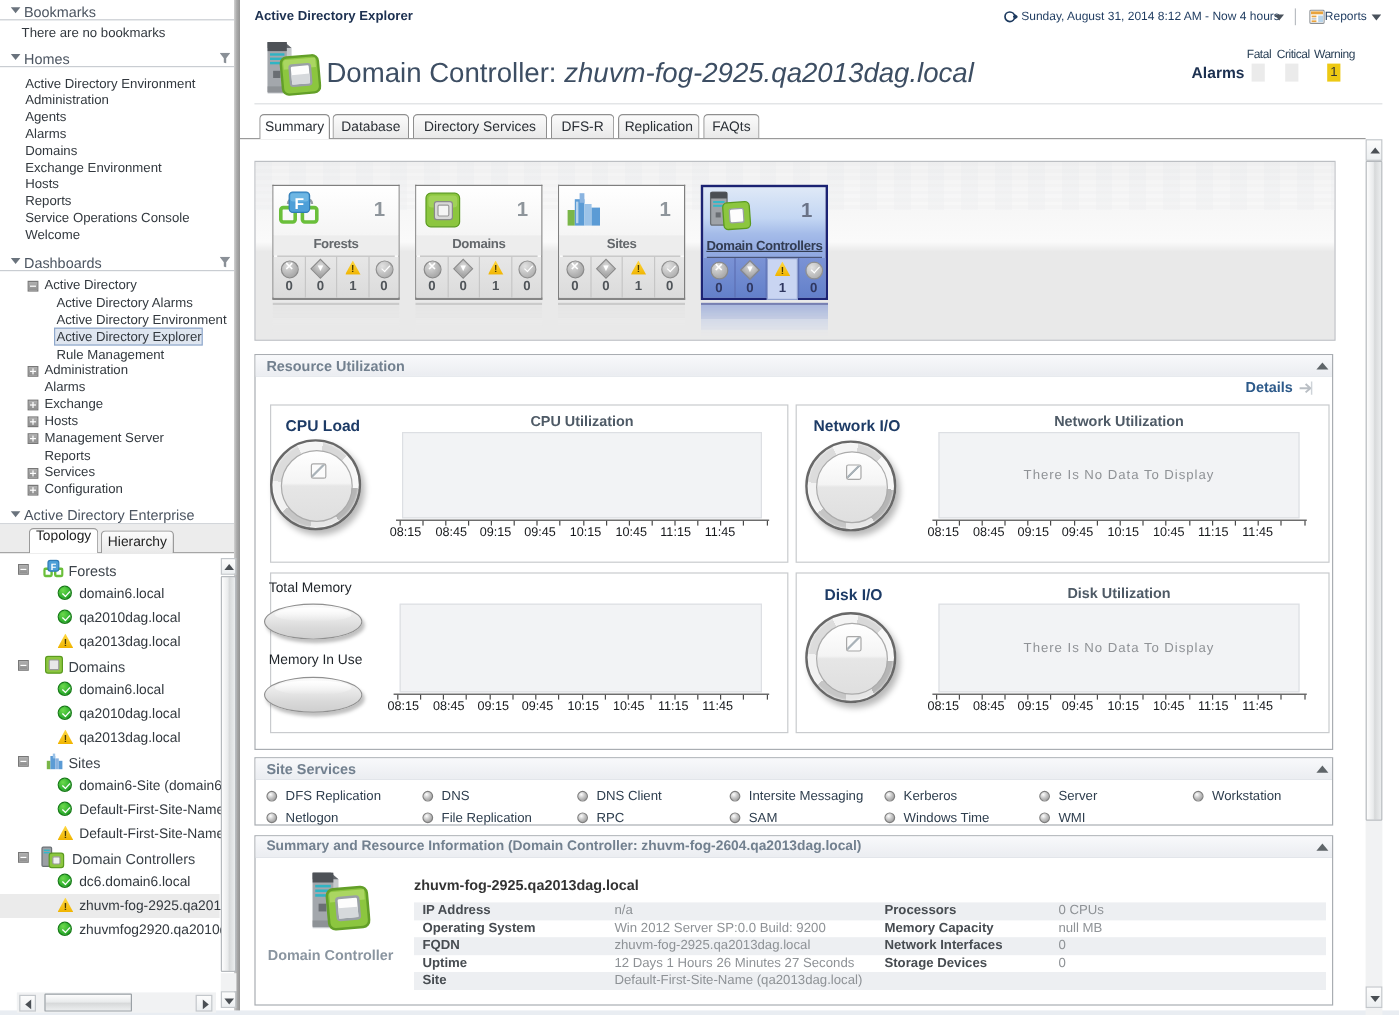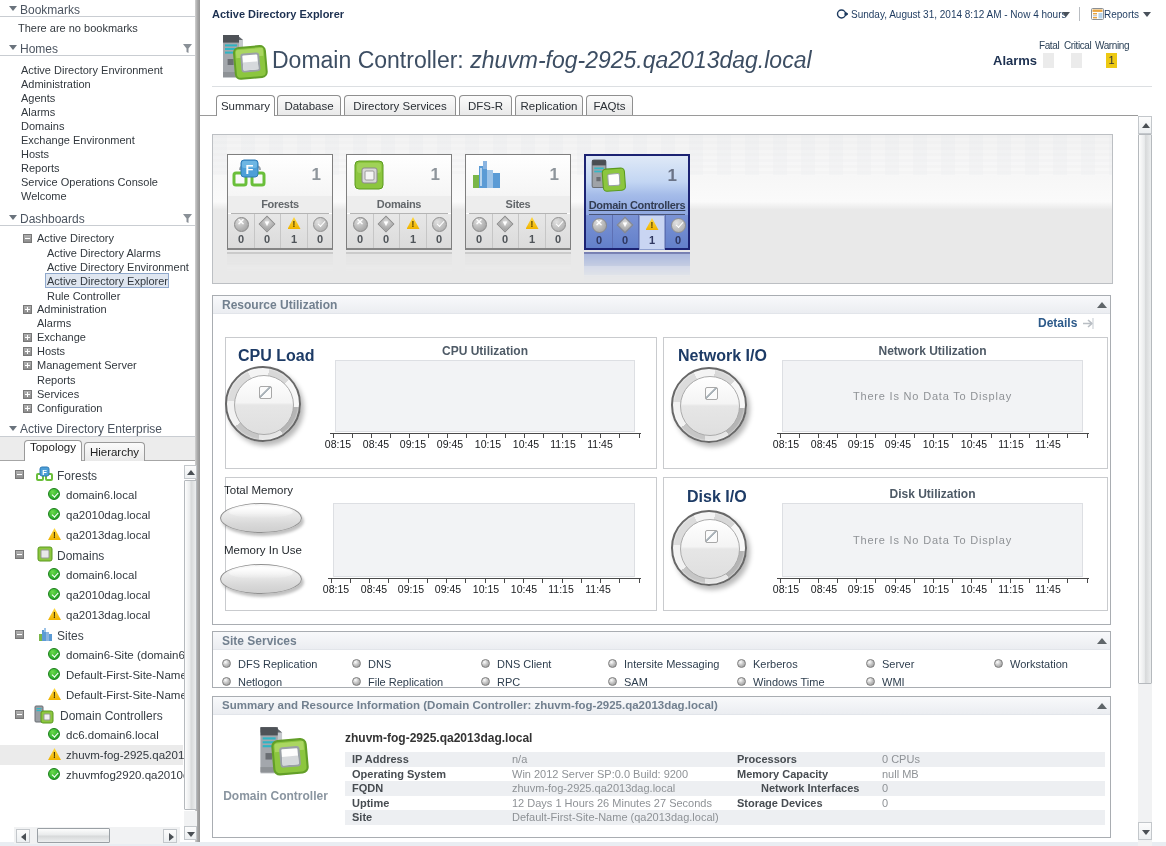--- a/index.html
+++ b/index.html
@@ -53,21 +53,21 @@
 .bigtitle { position:absolute; font-size:23px; color:#3d4e63; white-space:nowrap; }
 
 
 .mtab { position:absolute; top:95px; height:20px; font-size:11.5px; color:#2a2f35; text-align:center; line-height:20px; border:1px solid #8f8f8f; border-bottom:none; border-radius:4px 4px 0 0; background:linear-gradient(#fbfbfb,#e9e9e9); white-space:nowrap; overflow:hidden; }
 .mtab.active { background:#fff; height:21px; z-index:3; }
 #tabline { position:absolute; left:0; top:115px; width:938px; height:1px; background:#9a9a9a; }
 
 
 .qbox { position:absolute; border:1px solid #c9cbce; background:#fff; }
 .qtitle { position:absolute; font-size:12px; font-weight:bold; color:#4e5a66; text-align:center; }
-.gaugelabel { position:absolute; font-size:16px; font-weight:bold; color:#1d3b66; }
+.gaugelabel { position:absolute; font-size:13px; font-weight:bold; color:#1d3b66; }
 .plot { position:absolute; background:#f2f3f5; border:1px solid #dddfe3; }
 .axis { position:absolute; height:1px; background:#4a4a4a; }
 .tick { position:absolute; width:1px; height:4px; background:#4a4a4a; }
 .xlab { position:absolute; font-size:10.5px; color:#17191c; }
 .nodata { position:absolute; font-size:11px; color:#8f9296; letter-spacing:.8px; }
 
 
 .knob { position:absolute; width:76px; height:76px; border-radius:50%;
   background:conic-gradient(from -25deg,#f4f4f4 0 35deg,#d8d8d8 35deg 72deg,#f7f7f7 72deg 120deg,#b5b5b5 120deg 172deg,#e6e6e6 172deg 212deg,#c6c6c6 212deg 256deg,#f2f2f2 256deg 300deg,#dcdcdc 300deg 360deg);
   border:2px solid #686868; box-shadow:3px 4px 5px rgba(0,0,0,.28), inset 0 0 2px #fff; }
@@ -151,21 +151,21 @@
         <path d="M0 0 H9 L5.5 4.5 V9 L3.5 8 V4.5 Z" fill="#8a9097"></path>
       </svg>
     <div class="secline" style="top:225px;"></div>
 
     <span class="pmbox" style="left:23px;top:234px;"></span>
     <div class="sitem" style="left:37px;top:232px;">Active Directory</div>
     <div class="sitem" style="left:47px;top:247px;">Active Directory Alarms</div>
     <div class="sitem" style="left:47px;top:261px;">Active Directory Environment</div>
     <div class="selitem" style="left:45px;top:273px;width:124px;height:15px;"></div>
     <div class="sitem" style="left:47px;top:275px;">Active Directory Explorer</div>
-    <div class="sitem" style="left:47px;top:290px;">Rule Controller</div>
+    <div class="sitem" style="left:47px;top:290px;">Rule Management</div>
     <span class="pmbox plus" style="left:23px;top:305px;"></span>
     <div class="sitem" style="left:37px;top:303px;">Administration</div>
     <div class="sitem" style="left:37px;top:317px;">Alarms</div>
     <span class="pmbox plus" style="left:23px;top:333px;"></span>
     <div class="sitem" style="left:37px;top:331px;">Exchange</div>
     <span class="pmbox plus" style="left:23px;top:347px;"></span>
     <div class="sitem" style="left:37px;top:345px;">Hosts</div>
     <span class="pmbox plus" style="left:23px;top:361px;"></span>
     <div class="sitem" style="left:37px;top:359px;">Management Server</div>
     <div class="sitem" style="left:37px;top:374px;">Reports</div>
@@ -624,21 +624,21 @@
 <span class="bullet" style="left:281px;top:677px;"></span>
 <div class="svc" style="left:297px;top:676px;">RPC</div>
 <span class="bullet" style="left:408px;top:677px;"></span>
 <div class="svc" style="left:424px;top:676px;">SAM</div>
 <span class="bullet" style="left:537px;top:677px;"></span>
 <div class="svc" style="left:553px;top:676px;">Windows Time</div>
 <span class="bullet" style="left:666px;top:677px;"></span>
 <div class="svc" style="left:682px;top:676px;">WMI</div>
 <div class="abs" style="left:12px;top:696px;width:899px;height:142px;border:1px solid #a9adb2;background:#fff;"></div>
       <div class="abs" style="left:13px;top:697px;width:897px;height:18px;background:linear-gradient(#f8f9fb,#ebedf1);border-bottom:1px solid #e2e5ea;"></div>
-      <div class="abs" style="left:22px;top:699px;font-size:11.5px;font-weight:bold;color:#72808f;white-space:nowrap;">Summary and Resource Information (Domain Controller: zhuvm-fog-2925.qa2013dag.local)</div>
+      <div class="abs" style="left:22px;top:699px;font-size:11.5px;font-weight:bold;color:#72808f;white-space:nowrap;">Summary and Resource Information (Domain Controller: zhuvm-fog-2604.qa2013dag.local)</div>
       <div class="abs" style="left:897px;top:703px;width:0;height:0;border-left:5px solid transparent;border-right:5px solid transparent;border-bottom:6px solid #5f6569;"></div>
 <svg class="abs" style="left:53px;top:724px;" width="56" height="56" viewBox="0 0 26 26">
 <path d="M3.5 1.5 h7 l3 2.5 v17 l-3 2 h-7 z" fill="#c6c9cd"></path>
 <rect x="3.5" y="1.5" width="8" height="21" rx="0.5" fill="#a3a7ac"></rect>
 <path d="M3.5 1.5 h7 l3 2.5 h-10z" fill="#63676c"></path>
 <rect x="3.5" y="1.5" width="8" height="3.8" fill="#4e5257"></rect>
 <rect x="4.5" y="6.2" width="6" height="1" fill="#2fb4c4"></rect>
         <rect x="4.5" y="8" width="6" height="1" fill="#2fb4c4"></rect>
         <rect x="4.5" y="9.8" width="6" height="1" fill="#2fb4c4"></rect>
 <rect x="5.8" y="13.5" width="3" height="3" fill="#6a6e73"></rect>
@@ -658,21 +658,21 @@
 <div class="skey abs" style="left:537px;top:753px;">Processors</div>
 <div class="sval abs" style="left:682px;top:753px;">0 CPUs</div>
 <div class="srow" style="top:767px;left:145px;width:760px;height:15px;"></div>
 <div class="skey abs" style="left:152px;top:768px;">Operating System</div>
 <div class="sval abs" style="left:312px;top:768px;">Win 2012 Server SP:0.0 Build: 9200</div>
 <div class="skey abs" style="left:537px;top:768px;">Memory Capacity</div>
 <div class="sval abs" style="left:682px;top:768px;">null MB</div>
 <div class="srow odd" style="top:781px;left:145px;width:760px;height:15px;"></div>
 <div class="skey abs" style="left:152px;top:782px;">FQDN</div>
 <div class="sval abs" style="left:312px;top:782px;">zhuvm-fog-2925.qa2013dag.local</div>
-<div class="skey abs" style="left:537px;top:782px;margin-left:24px;">Network Interfaces</div>
+<div class="skey abs" style="left:537px;top:782px;">Network Interfaces</div>
 <div class="sval abs" style="left:682px;top:782px;">0</div>
 <div class="srow" style="top:796px;left:145px;width:760px;height:15px;"></div>
 <div class="skey abs" style="left:152px;top:797px;">Uptime</div>
 <div class="sval abs" style="left:312px;top:797px;">12 Days 1 Hours 26 Minutes 27 Seconds</div>
 <div class="skey abs" style="left:537px;top:797px;">Storage Devices</div>
 <div class="sval abs" style="left:682px;top:797px;">0</div>
 <div class="srow odd" style="top:810px;left:145px;width:760px;height:15px;"></div>
 <div class="skey abs" style="left:152px;top:811px;">Site</div>
 <div class="sval abs" style="left:312px;top:811px;">Default-First-Site-Name (qa2013dag.local)</div>
 

